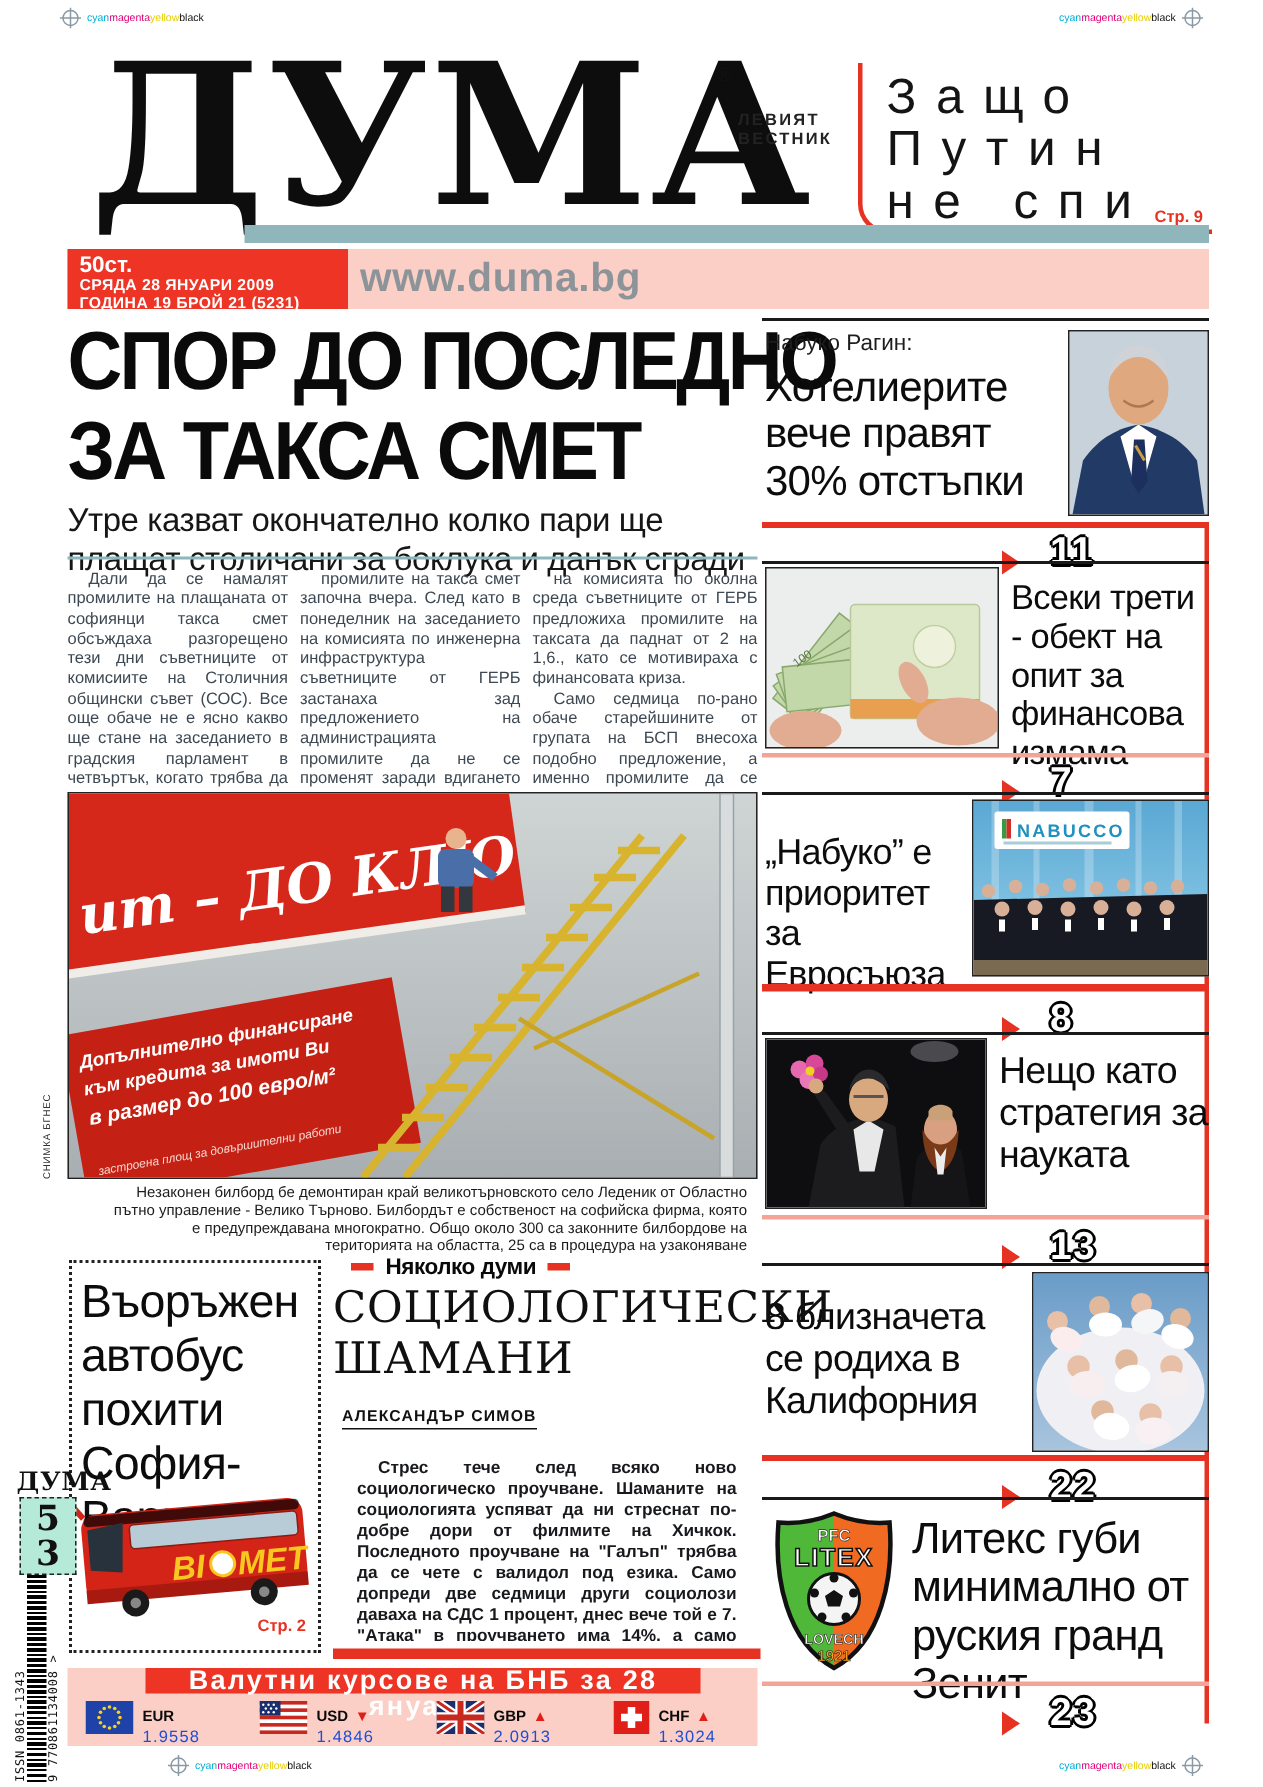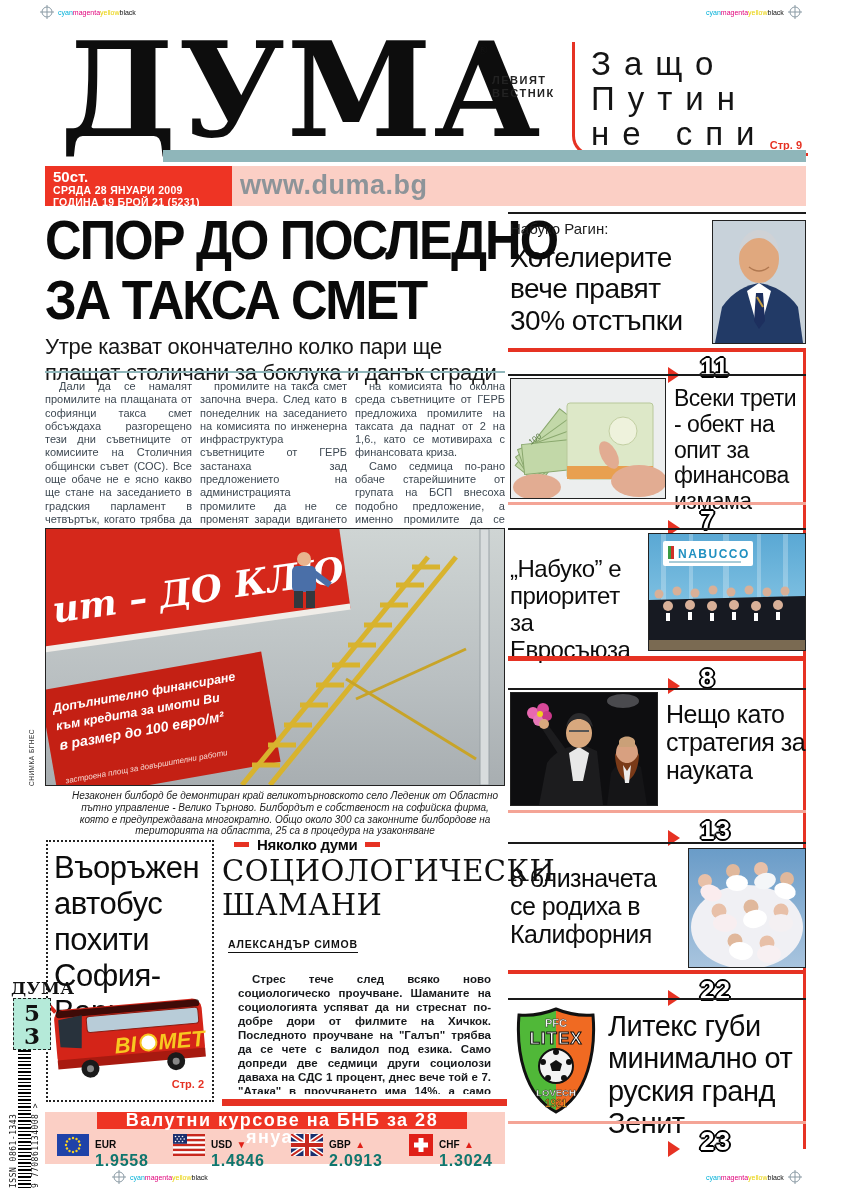--- a/index.html
+++ b/index.html
@@ -23,21 +23,21 @@
   .dateline{font-size:10.5px;font-weight:bold;line-height:12px;letter-spacing:.3px}
   .site{font-size:27px;font-weight:bold;color:#8d9499;letter-spacing:.5px}
 
   
   .headline{font-weight:bold;font-size:55px;line-height:56px;letter-spacing:-2px;color:#0a0a0a;
             transform:scaleX(.92);transform-origin:left top;white-space:nowrap}
   .subhead{font-size:22px;line-height:26px;color:#161616;letter-spacing:-.3px}
   .bodycol{font-size:11px;line-height:13.3px;color:#3d4852;text-align:justify}
   .bodycol p{margin:0;text-indent:14px}
 
-  .caption{font-style:italic;font-size:10px;line-height:11.8px;text-align:center;color:#1c1c1c}
+  .caption{font-size:10px;line-height:11.8px;text-align:right;color:#1c1c1c}
   .credit{font-size:6.5px;letter-spacing:.5px;color:#333}
 
   
   .sbtitle{font-weight:normal;letter-spacing:-.5px;line-height:1.12;color:#0c0c0c}
   .kicker{font-size:15px;color:#1d1d1d}
   .red4{background:#e63223}
   .pink3{background:#f4a496}
   .sep{background:#1a1a1a}
   .redv{background:#e63223}
   .pgmark{display:flex;align-items:flex-end;gap:20px}
@@ -55,21 +55,21 @@
   .seclabel{font-weight:bold;font-size:15px;letter-spacing:-.3px;color:#0a0a0a}
   .colhead{font-family:"DejaVu Serif",serif;font-size:29px;line-height:34px;letter-spacing:.5px;color:#101010}
   .author{font-weight:bold;font-size:10.5px;letter-spacing:.8px;border-bottom:1.5px solid #111;padding-bottom:2px;display:inline-block}
   .colbody{font-size:11.5px;line-height:14px;font-weight:bold;color:#17191c;text-align:justify}
   .colbody p{margin:16px;text-indent:14px}
 
   
   .curhead{background:#ee3424;color:#fff;font-weight:bold;font-size:18px;letter-spacing:1.5px;
            text-align:center;line-height:17px}
   .curcode{font-size:10px;font-weight:bold;color:#0a0a0a}
-  .curval{font-size:16px;font-weight:bold;color:#0f766e;letter-spacing:.8px}
+  .curval{font-size:11px;font-weight:normal;color:#1d4ed8;letter-spacing:.8px}
   .curarrow{font-size:10px;color:#e02018}
 
   
   .minibrand{font-family:"DejaVu Serif",serif;font-weight:bold;font-size:17px;letter-spacing:.5px}
   .mintbox{background:#b5ead9;border:1.5px dashed #222;text-align:center}
   .mintnum{font-family:"DejaVu Serif",serif;font-weight:bold;font-size:23px;line-height:23px}
   .bc-text{font-family:"DejaVu Sans Mono",monospace;font-size:8px;letter-spacing:.5px;white-space:nowrap}
   .bars{height:13px;background:repeating-linear-gradient(90deg,#000 0 1.5px,#fff 1.5px 3px,#000 3px 5.5px,#fff 5.5px 7px)}
 
   .regtext{font-size:7px;letter-spacing:0}

